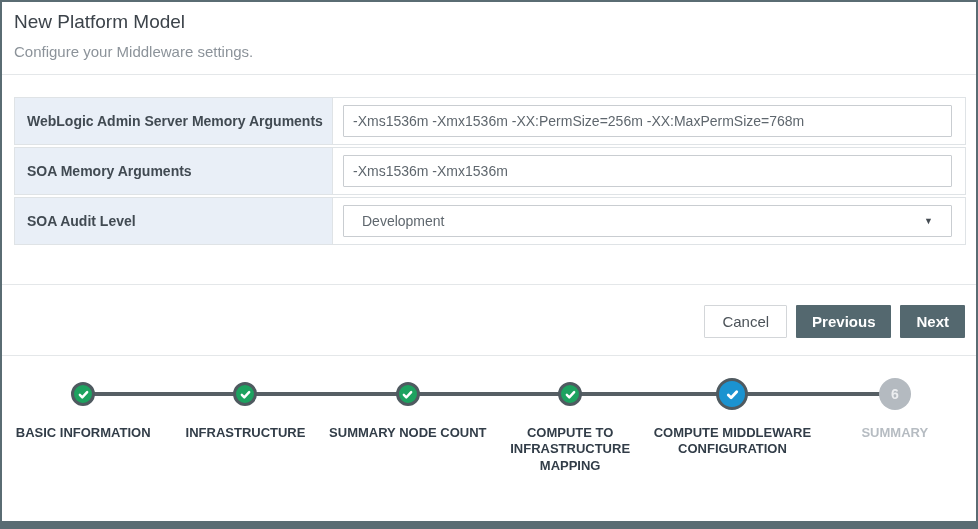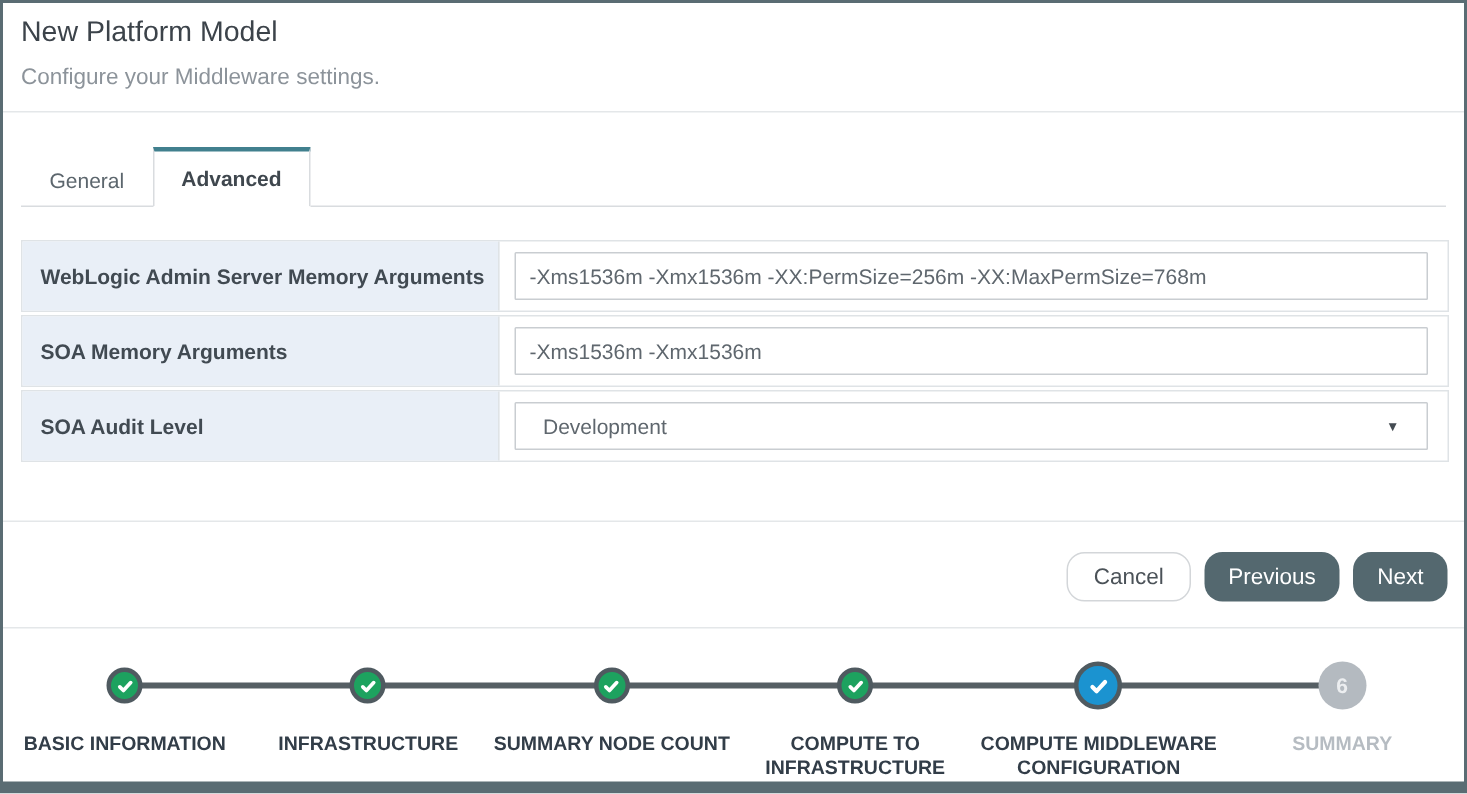--- a/index.html
+++ b/index.html
@@ -58,23 +58,23 @@
   }
   .select{
     width:100%;height:32px;border:1px solid #c9cdd1;border-radius:1px;
     padding:0 18px;font-size:14px;color:#5f676e;background:#fff;
     display:flex;align-items:center;justify-content:space-between;cursor:pointer;
   }
   .select .arrow{font-size:9px;color:#444b52;}
   
   .hr{border-top:1px solid var(--soft-divider);margin-top:39px;}
   .actions{display:flex;justify-content:flex-end;gap:9px;padding:20px 11px 17px 11px;}
-  .btn{height:33px;border-radius:12px;font-size:15px;font-family:"Liberation Sans",sans-serif;cursor:pointer;}
+  .btn{height:33px;border-radius:1px;font-size:15px;font-family:"Liberation Sans",sans-serif;cursor:pointer;}
   .btn-cancel{background:#fff;border:1px solid #d3d6d9;color:#4b5258;padding:0 17px;}
-  .btn-dark{background:var(--button-dark);border:none;color:#fff;font-weight:normal;padding:0 16px;}
+  .btn-dark{background:var(--button-dark);border:none;color:#fff;font-weight:bold;padding:0 16px;}
   .hr2{border-top:1px solid var(--soft-divider);}
   
   .stepper{position:relative;padding-top:16px;}
   .stepper-line{
     position:absolute;top:36px;height:4px;background:var(--line-dark);
     left:calc(100%/12);right:calc(100%/12);
   }
   .steps{display:flex;}
   .step{flex:1;display:flex;flex-direction:column;align-items:center;}
   .circle-slot{height:44px;display:flex;align-items:center;justify-content:center;position:relative;z-index:1;}
@@ -94,24 +94,20 @@
 </head>
 <body>
 
 <div class="dialog">
 
   <div class="header">
     <div class="title">New Platform Model</div>
     <div class="subtitle">Configure your Middleware settings.</div>
   </div>
 
-  <div class="tabstrip">
-    <div class="tab">General</div>
-    <div class="tab active">Advanced</div>
-  </div>
 
   <div class="form">
 
     <div class="form-row">
       <div class="form-label">WebLogic Admin Server Memory Arguments</div>
       <div class="form-field">
         <input class="text-input" type="text" value="-Xms1536m -Xmx1536m -XX:PermSize=256m -XX:MaxPermSize=768m" style="">
       </div>
     </div>
 

